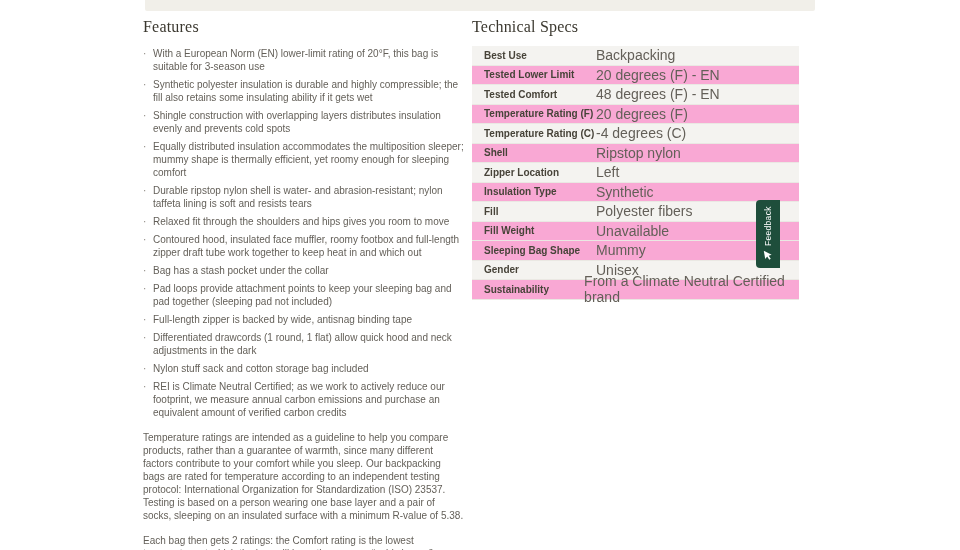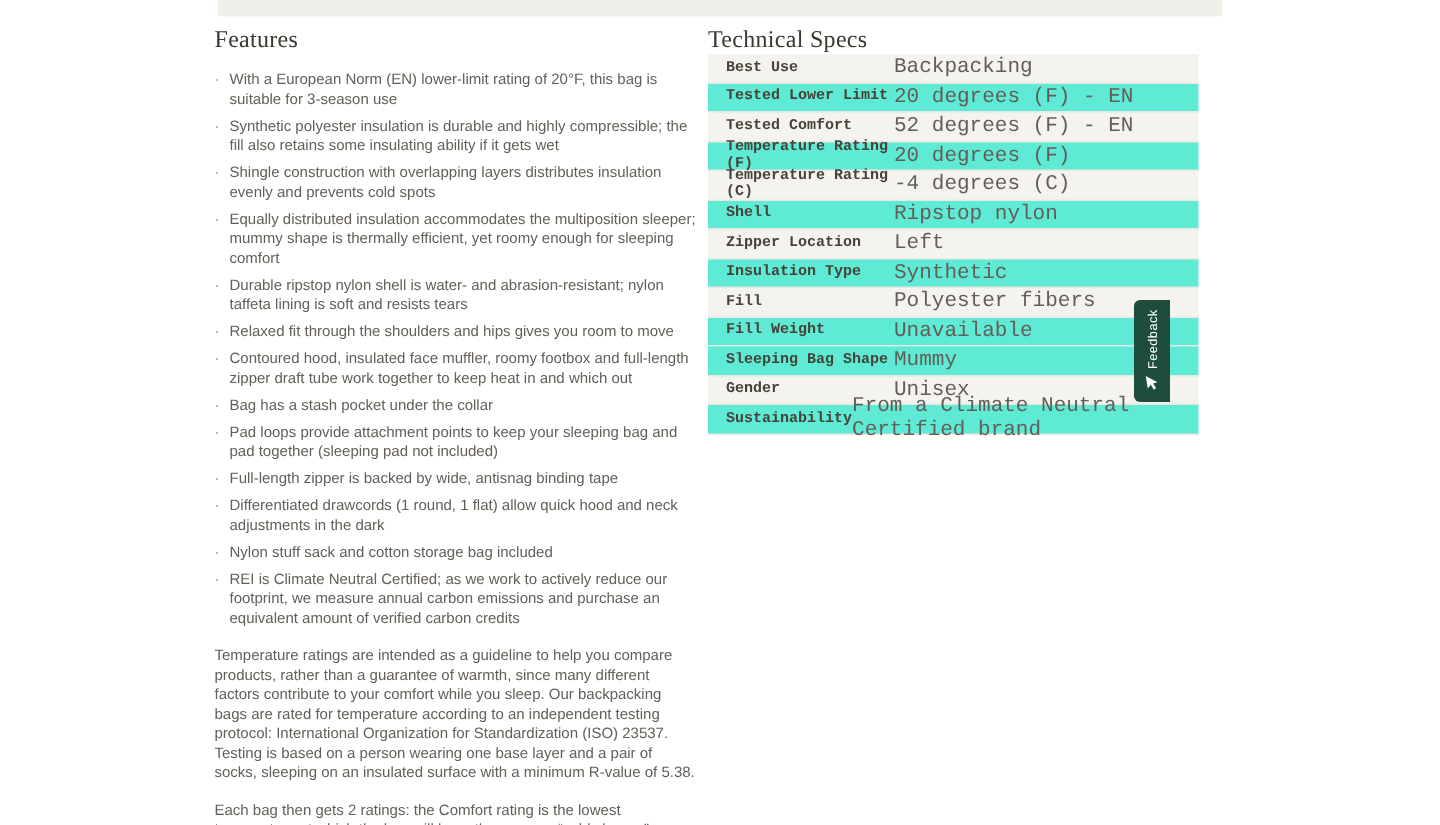--- a/index.html
+++ b/index.html
@@ -16,23 +16,23 @@
   
   .col-left { position:absolute; left:143px; top:18px; width:322px; }
   .features-list { list-style:none; margin-top:11px; }
   .features-list li { display:flex; gap:6px; margin-bottom:5px;
                       font-size:10px; line-height:13px; color:#635f58; }
   .dot { flex:none; width:4px; color:#8a867e; }
   .para { margin-top:12px; font-size:10px; line-height:13px; color:#635f58; }
 
   
   .col-right { position:absolute; left:472px; top:18px; width:327px; }
-  .spec-table { width:327px;font-family:Liberation Mono, monospace; }
+  .spec-table { margin-top:10px; width:327px; }
   .spec-row { display:flex; align-items:center; height:19.5px;
-              border-bottom:1px solid #eae8e3; background:#5eead4; }
+              border-bottom:1px solid #eae8e3; background:#f9a8d4; }
   .spec-row.shaded { background:#f4f3f0; }
   .spec-label { width:124px; padding-left:12px; font-size:10px;
                 font-weight:bold; color:#474339; }
   .spec-value { font-size:14px; color:#635f58; }
 
   
   .feedback-tab { position:absolute; right:0; top:200px; width:24px; height:68px;
                   background:#1e4e3b; border-radius:4px 0 0 4px; cursor:pointer; }
   .feedback-label { position:absolute; left:0; right:0; top:4px; bottom:20px;
                     display:flex; align-items:center; justify-content:center;
@@ -114,21 +114,21 @@
       <div class="spec-row shaded">
           <div class="spec-label">Best Use</div>
           <div class="spec-value">Backpacking</div>
         </div>
       <div class="spec-row">
           <div class="spec-label">Tested Lower Limit</div>
           <div class="spec-value">20 degrees (F) - EN</div>
         </div>
       <div class="spec-row shaded">
           <div class="spec-label">Tested Comfort</div>
-          <div class="spec-value">52 degrees (F) - EN</div>
+          <div class="spec-value">48 degrees (F) - EN</div>
         </div>
       <div class="spec-row">
           <div class="spec-label">Temperature Rating (F)</div>
           <div class="spec-value">20 degrees (F)</div>
         </div>
       <div class="spec-row shaded">
           <div class="spec-label">Temperature Rating (C)</div>
           <div class="spec-value">-4 degrees (C)</div>
         </div>
       <div class="spec-row">

